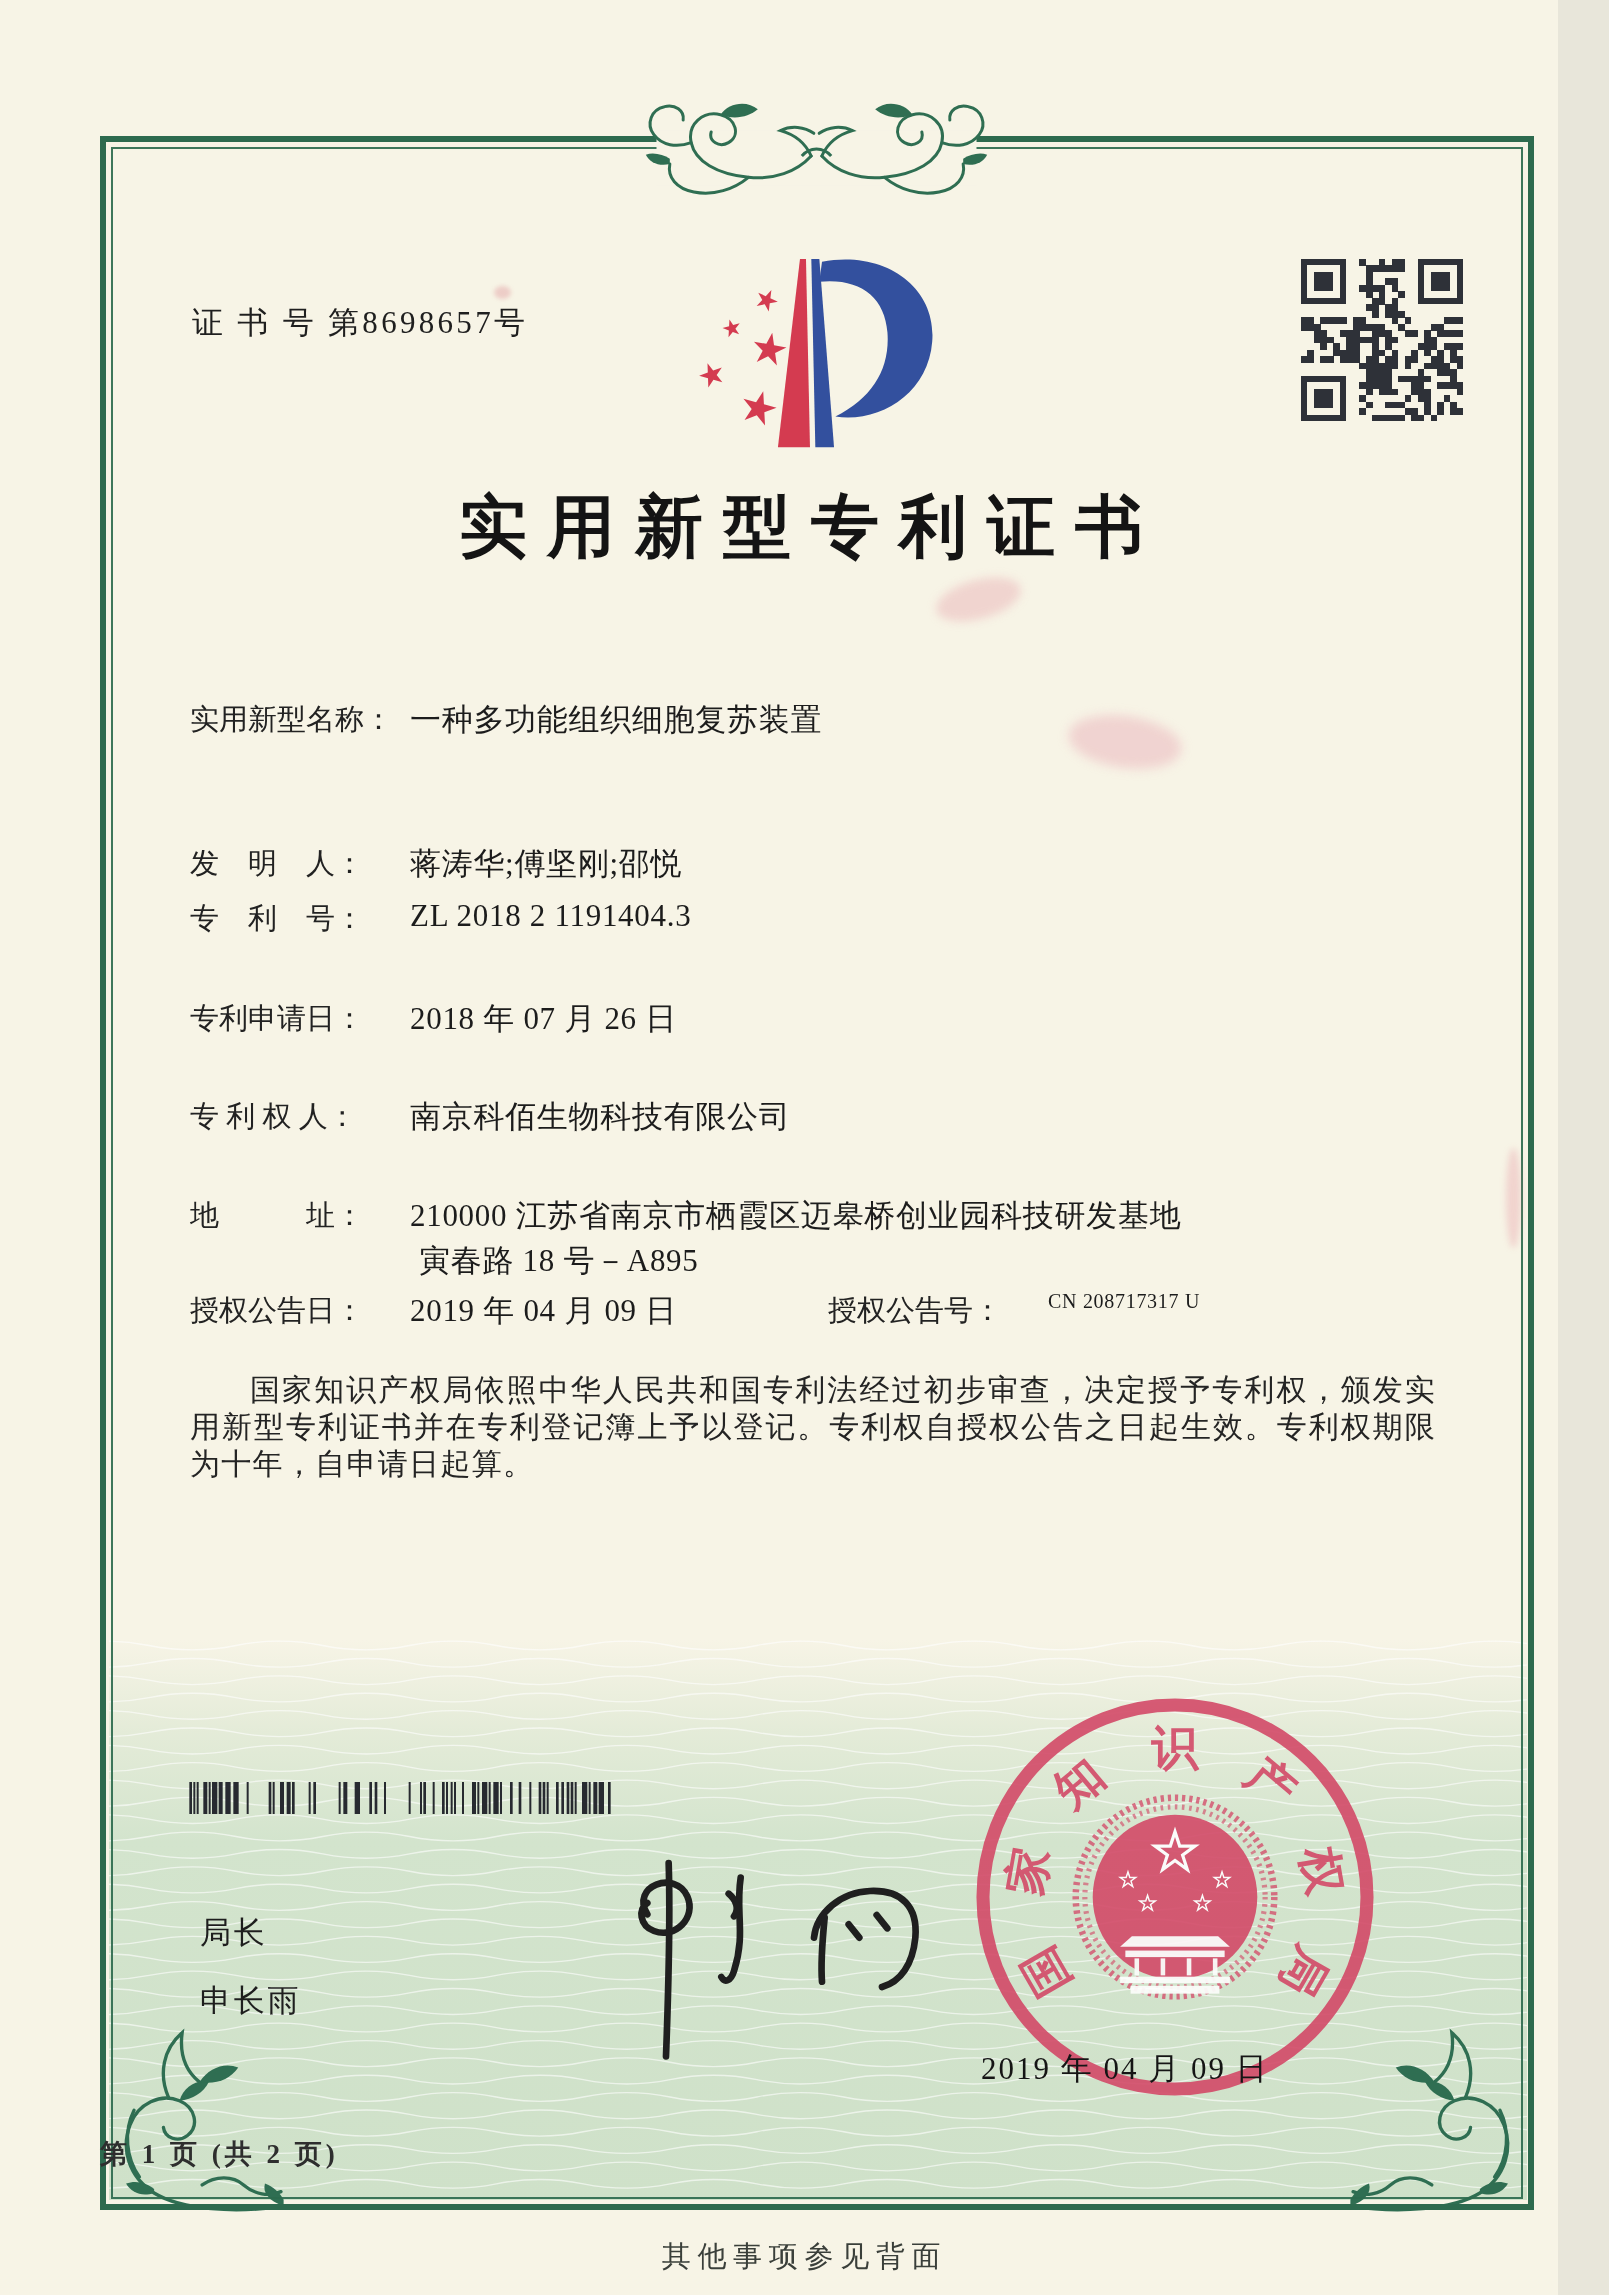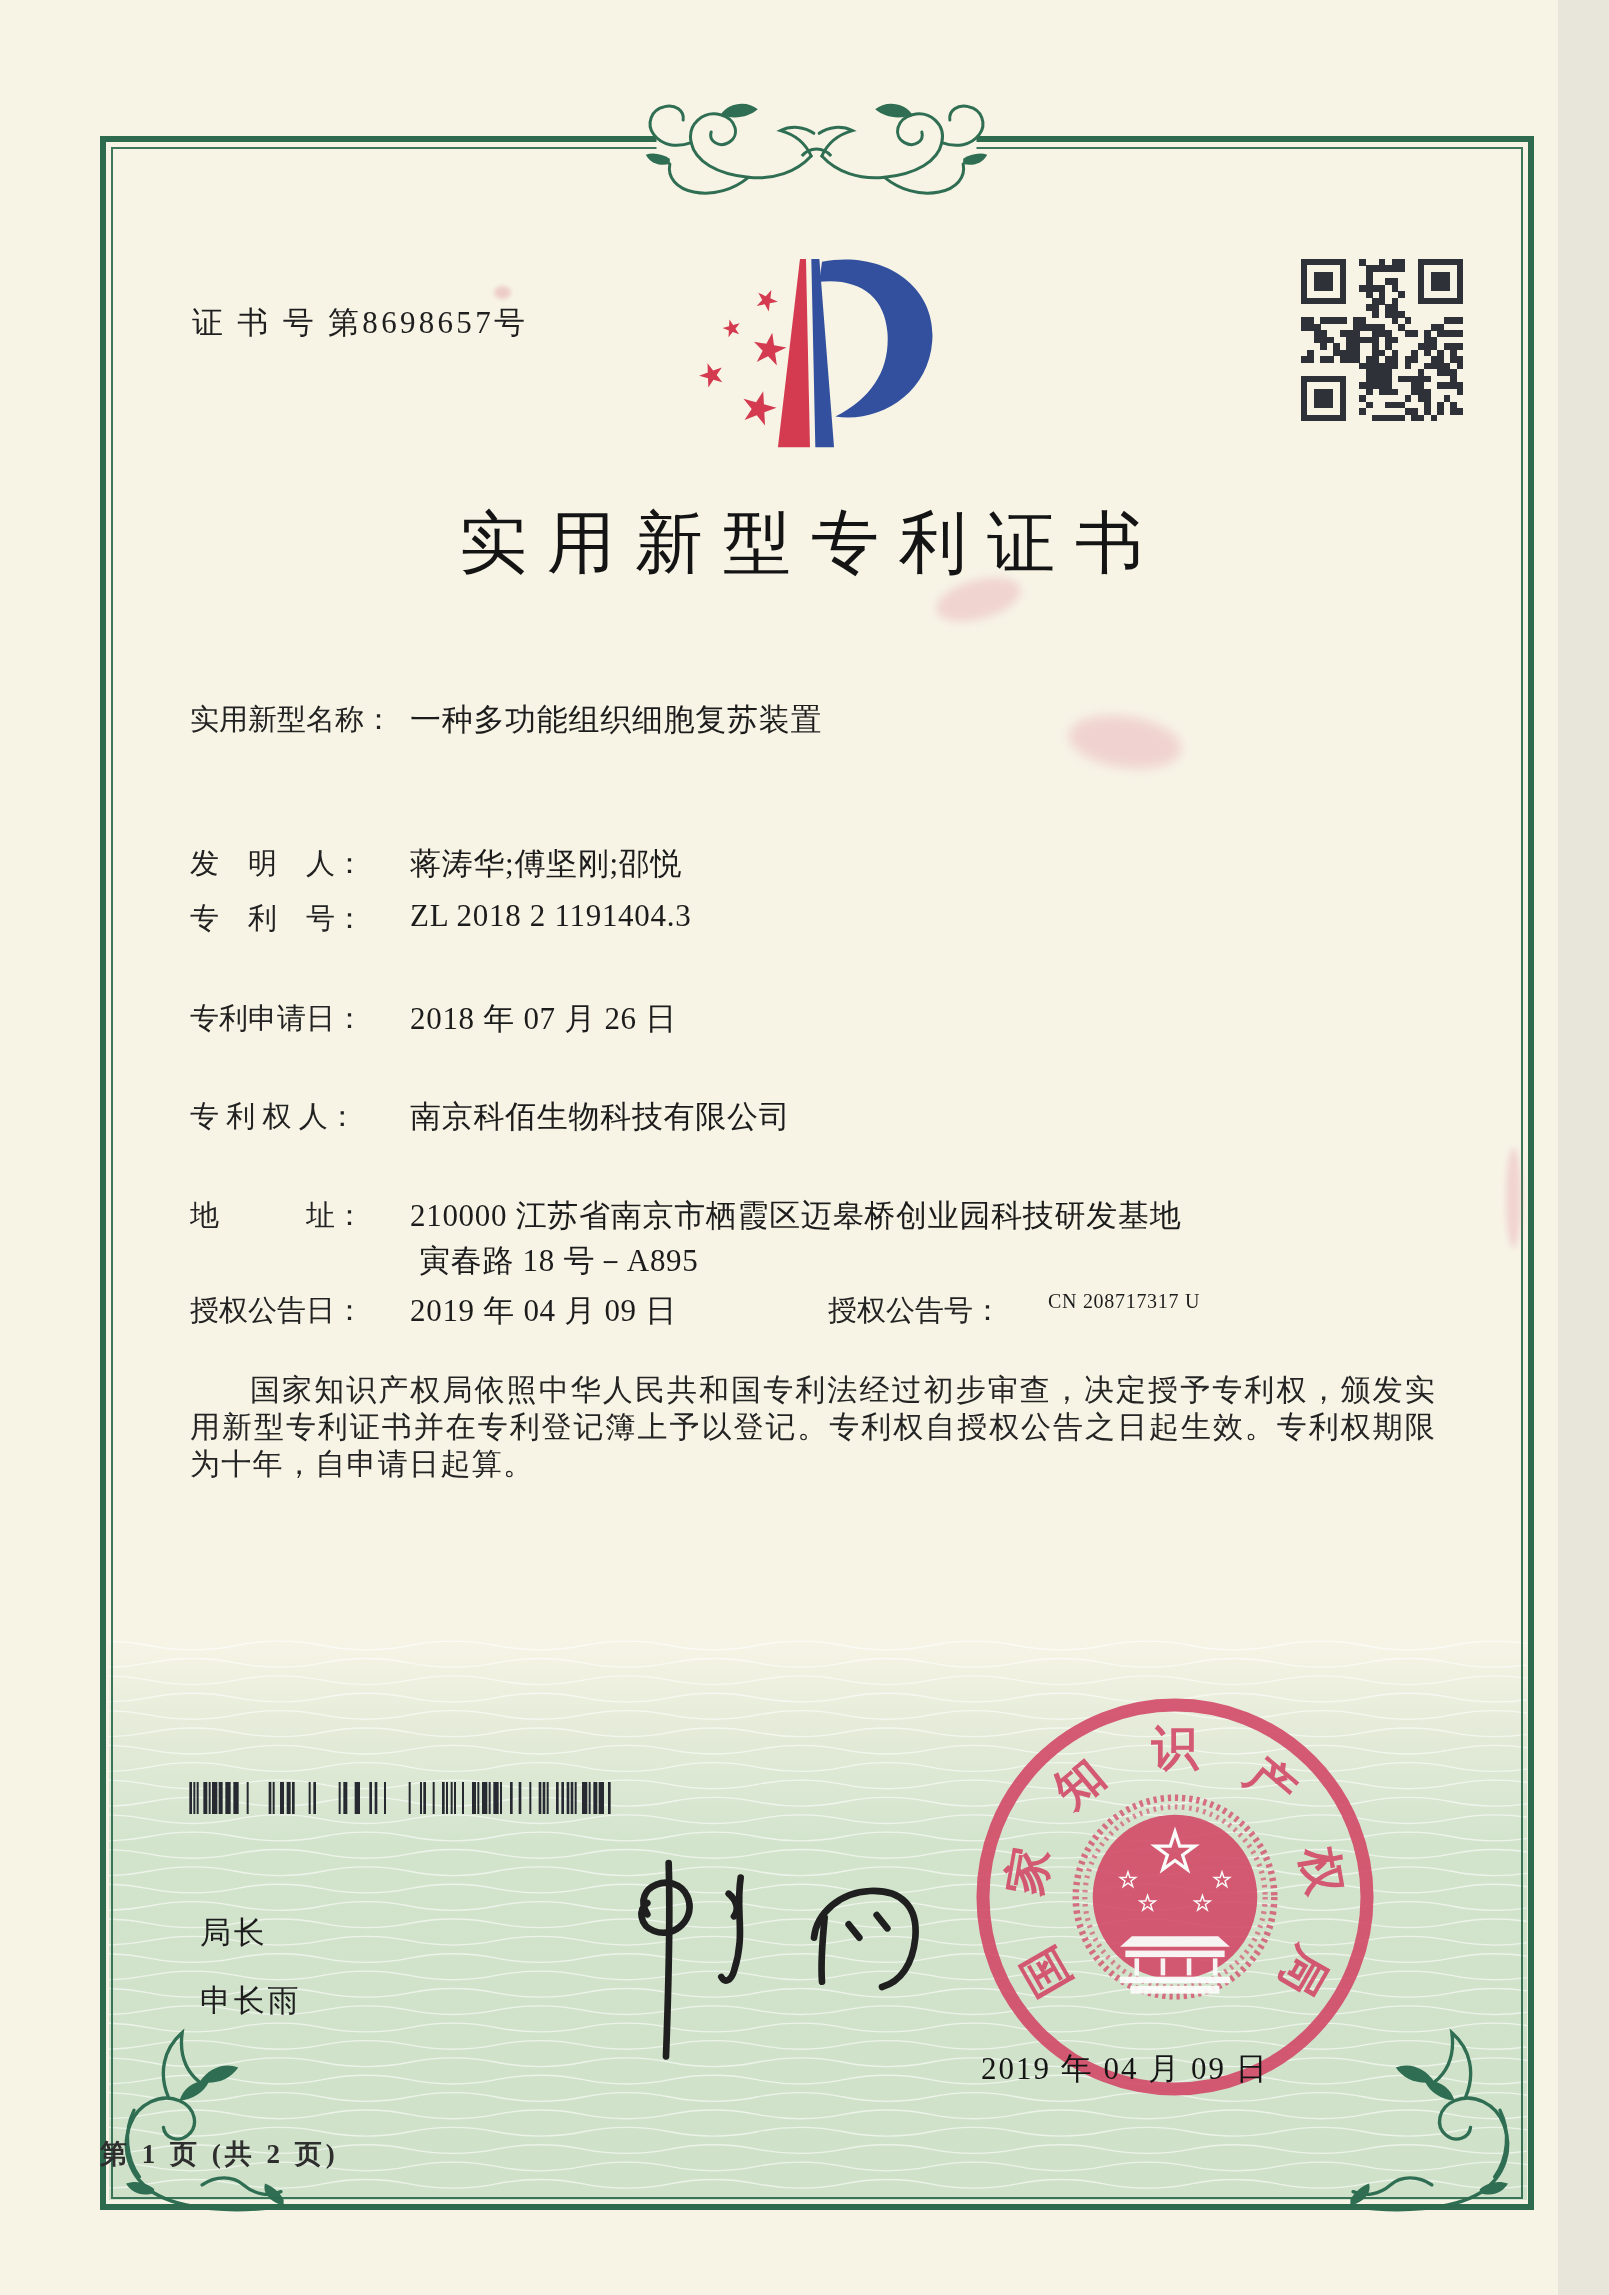--- a/index.html
+++ b/index.html
@@ -9,22 +9,22 @@
   
   .frame-outer{position:absolute;left:100px;top:136px;width:1422px;height:2062px;
                border:6.7px solid #2d6a4e;}
   .frame-inner{position:absolute;left:4.7px;top:4.7px;right:4.7px;bottom:4.7px;border:2px solid #2d6a4e;opacity:.92;}
   
   .greenzone{position:absolute;left:109px;top:1640px;width:1418px;height:560px;
      background:linear-gradient(180deg,rgba(211,228,205,0) 0%,rgba(210,227,203,.5) 16%,#d3e4cd 36%,#cfe1c9 100%);}
   .greenzone svg{position:absolute;left:0;top:0;}
   
   .certno{position:absolute;left:192px;top:302px;font-size:31px;letter-spacing:3.3px;color:#1f1f1f;}
-  .title{position:absolute;left:100px;top:498px;width:1422px;text-align:center;
-         font-size:68px;font-weight:400;letter-spacing:20px;color:#141414;}
+  .title{position:absolute;left:100px;top:482px;width:1422px;text-align:center;
+         font-size:68px;font-weight:700;letter-spacing:20px;color:#141414;}
   .row{position:absolute;left:190px;font-size:29px;color:#222;white-space:nowrap;}
   .row .lbl{letter-spacing:0;}
   .row .val{position:absolute;left:220px;top:-1.3px;font-size:31px;letter-spacing:0.7px;color:#1c1c1c;}
   .row .val2line{top:44px;margin-left:9px;}
   .row .lbl2{position:absolute;left:638px;top:0;}
   .row .valB{position:absolute;left:858px;top:-1.3px;font-size:20px;letter-spacing:0.7px;color:#1c1c1c;}
   .paras{position:absolute;left:190px;top:1371px;width:1246px;font-size:30px;line-height:37px;
          text-align:justify;color:#242424;letter-spacing:1.3px;}
   .paras p{margin:0 0 9.4px 0;text-indent:2em;}
   .sig-title{position:absolute;left:200px;top:1912px;font-size:31px;color:#1e1e1e;letter-spacing:2.7px;}
@@ -508,19 +508,20 @@
         <text x="320" y="116" transform="rotate(0 320 320)" text-anchor="middle" font-size="72" font-weight="bold" fill="#d34a68" font-family="'Liberation Serif',serif">识</text>
         <text x="320" y="116" transform="rotate(40 320 320)" text-anchor="middle" font-size="72" font-weight="bold" fill="#d34a68" font-family="'Liberation Serif',serif">产</text>
         <text x="320" y="116" transform="rotate(80 320 320)" text-anchor="middle" font-size="72" font-weight="bold" fill="#d34a68" font-family="'Liberation Serif',serif">权</text>
         <text x="320" y="116" transform="rotate(120 320 320)" text-anchor="middle" font-size="72" font-weight="bold" fill="#d34a68" font-family="'Liberation Serif',serif">局</text>
       </g>
   </svg>
 
   <div class="seal-date">2019 年 04 月 09 日</div>
 
   <div class="page-num">第 1 页 (共 2 页)</div>
+  <div class="back-note">其他事项参见背面</div>
 
   <div class="stain s1"></div>
   <div class="stain s2"></div>
   <div class="stain s3"></div>
   <div class="stain s4"></div>
 </div>
 
 
 </body></html>

